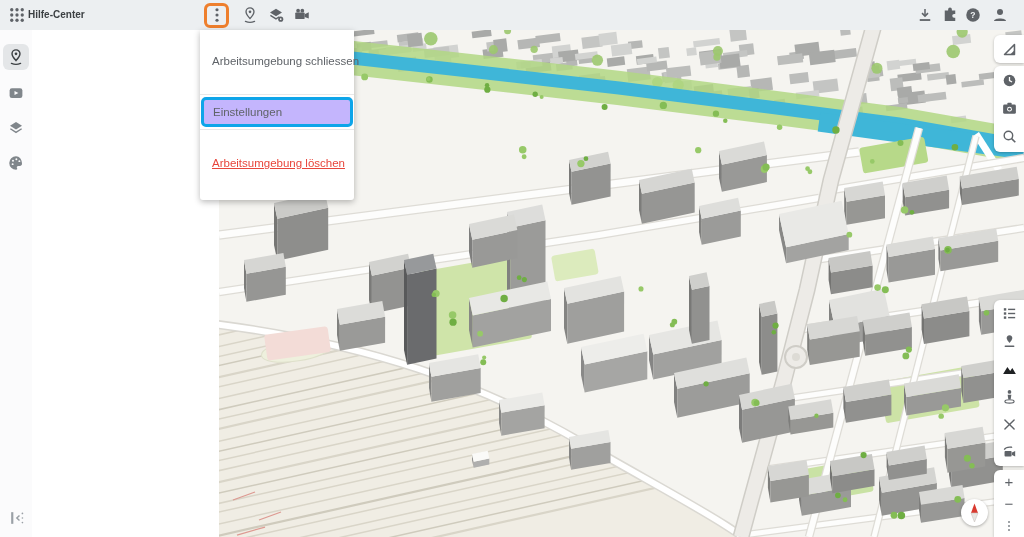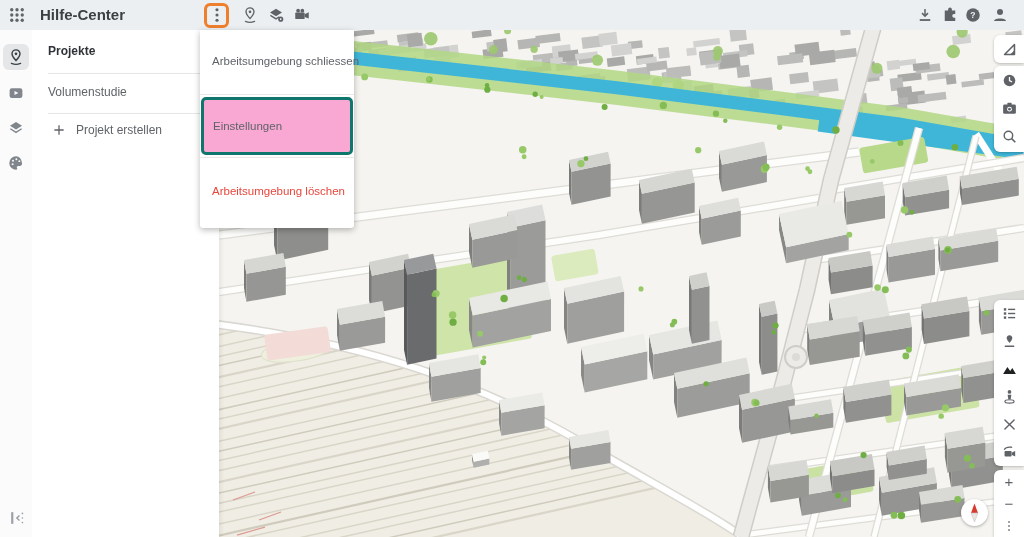--- a/index.html
+++ b/index.html
@@ -2,43 +2,43 @@
 <html><head>
 <meta charset="utf-8">
 <style>
   * { margin:0; padding:0; box-sizing:border-box; }
   html,body { width:1024px; height:537px; overflow:hidden; font-family:"Liberation Sans",sans-serif; background:#fff; }
   #stage { position:relative; width:1024px; height:537px; }
 
   
   .topbar { position:absolute; left:0; top:0; width:1024px; height:30px; background:#eceff1; z-index:20; }
   .apps-grid { position:absolute; left:8px; top:6px; width:18px; height:18px; cursor:pointer; }
-  .app-title { position:absolute; left:40px; top:0; height:30px; line-height:30px; font-size:15px; font-weight:700; color:#3c4043; }
+  .app-title { position:absolute; left:28px; top:0; height:30px; line-height:30px; font-size:10px; font-weight:700; color:#3c4043; }
   .tb-ic { position:absolute; top:6px; width:18px; height:18px; cursor:pointer; }
   .kebab-annot { position:absolute; left:204px; top:3px; width:25px; height:25px; border:3px solid #ee7f2d; border-radius:6px; z-index:25; pointer-events:none; }
 
   
   .rail { position:absolute; left:0; top:30px; width:32px; height:507px; background:#fbfbfc; z-index:15; }
   .rail-btn { position:absolute; left:3px; width:26px; height:26px; border-radius:6px; display:flex; align-items:center; justify-content:center; cursor:pointer; }
   .rail-btn.sel { background:#e4e6e8; }
 
   
   .panel { position:absolute; left:32px; top:30px; width:187px; height:507px; background:#fff; z-index:14; box-shadow:2px 0 4px rgba(0,0,0,.07); }
   .panel-title { position:absolute; left:16px; top:14px; font-size:12px; font-weight:700; color:#2f3337; }
   .panel-div { position:absolute; left:16px; right:0; height:1px; background:#e6e6e6; }
   .panel-item { position:absolute; left:16px; top:55px; font-size:12px; color:#5f6368; cursor:pointer; }
   .panel-create { position:absolute; left:20px; top:93px; display:flex; align-items:center; gap:10px; font-size:12px; color:#5f6368; cursor:pointer; }
   .collapse-btn { position:absolute; left:7px; top:478px; width:20px; height:20px; cursor:pointer; }
 
   
   .menu { position:absolute; left:200px; top:30px; width:154px; background:#fff; z-index:40; box-shadow:0 2px 6px rgba(0,0,0,.28); border-radius:0 0 3px 3px; padding-bottom:6px; }
   .menu-item { font-size:11.5px; color:#5f6368; padding:25px 12px; cursor:pointer; white-space:nowrap; }
   .menu-sep { height:1px; background:#e8e8e8; margin:2px 0; }
-  .menu-item.danger { color:#e8463c; }
-  .menu-item.hl { background:#f9a8d4; border:3px solid #0f766e; border-radius:5px; margin:0 1px; padding:20px 9px; }
+  .menu-item.danger { color:#e8463c;text-decoration:underline; }
+  .menu-item.hl { background:#c4b5fd; border:3px solid #0ea5e9; border-radius:5px; margin:0 1px; padding:6px 9px; }
 
   
   .map { position:absolute; left:219px; top:30px; width:805px; height:507px; z-index:5; cursor:grab; background:#f5f4f0; }
   .map svg { display:block; }
 
   
   .tools { position:absolute; right:0; width:30px; background:#fff; z-index:30; border-radius:6px 0 0 6px; box-shadow:0 1px 3px rgba(0,0,0,.25); display:flex; flex-direction:column; align-items:center; }
   .tool-btn { width:30px; height:28px; display:flex; align-items:center; justify-content:center; cursor:pointer; color:#5f6368; }
   .tool-btn svg { width:17px; height:17px; }
   .zoom-glyph { font-size:15px; color:#5f6368; line-height:1; }
@@ -146,34 +146,20 @@
         <rect x="5" y="5" width="2.6" height="14" fill="#9aa0a6"></rect>
         <path d="M15 9l-3.2 3L15 15" fill="none" stroke="#9aa0a6" stroke-width="1.8"></path>
         <g fill="#9aa0a6">
           <circle cx="18.5" cy="6.5" r="1"></circle>
           <circle cx="18.5" cy="12" r="1"></circle>
           <circle cx="18.5" cy="17.5" r="1"></circle>
         </g>
       </svg>
   </div>
 
-  <div class="panel">
-    <div class="panel-title">Projekte</div>
-    <div class="panel-div" style="top:43px"></div>
-    <div class="panel-item">Volumenstudie</div>
-    <div class="panel-div" style="top:83px"></div>
-    <div class="panel-create">
-      <svg width="14" height="14" viewBox="0 0 24 24">
-          <g stroke="#5f6368" stroke-width="2.2">
-            <path d="M12 4v16M4 12h16"></path>
-          </g>
-        </svg>
-      <span>Projekt erstellen</span>
-    </div>
-  </div>
 
   <div class="map">
     <svg id="map-svg" width="805" height="507" viewBox="0 0 805 507">
         <rect x="0" y="0" width="805" height="507" fill="#f5f4f0"></rect>
         <polygon points="0,296 140,316 260,358 360,410 452,462 522,505 562,537 0,537" fill="#f0ede4"></polygon>
         <defs>
           <clipPath id="yard">
             <polygon points="0,296 140,316 260,358 360,410 452,462 522,505 562,537 0,537"></polygon>
           </clipPath>
         </defs>

